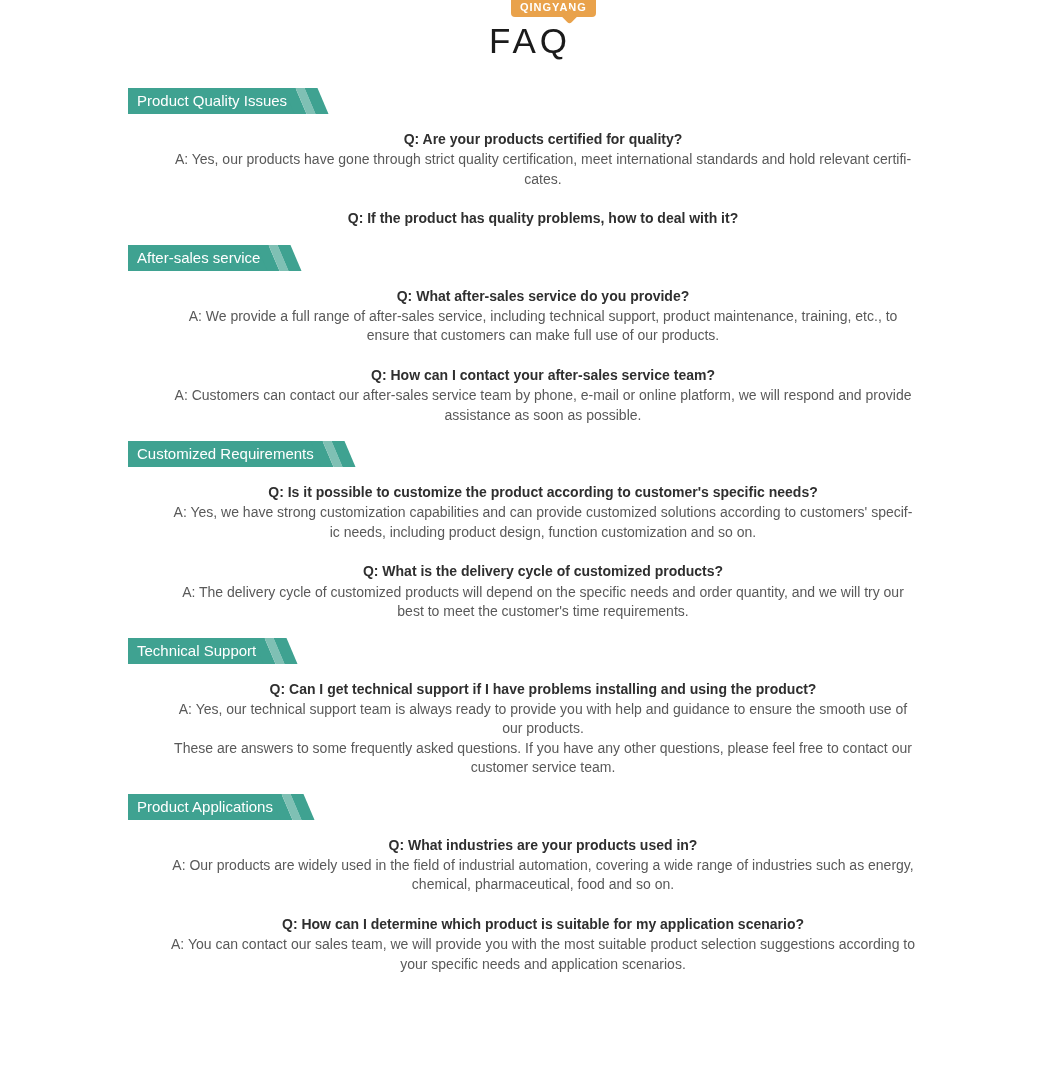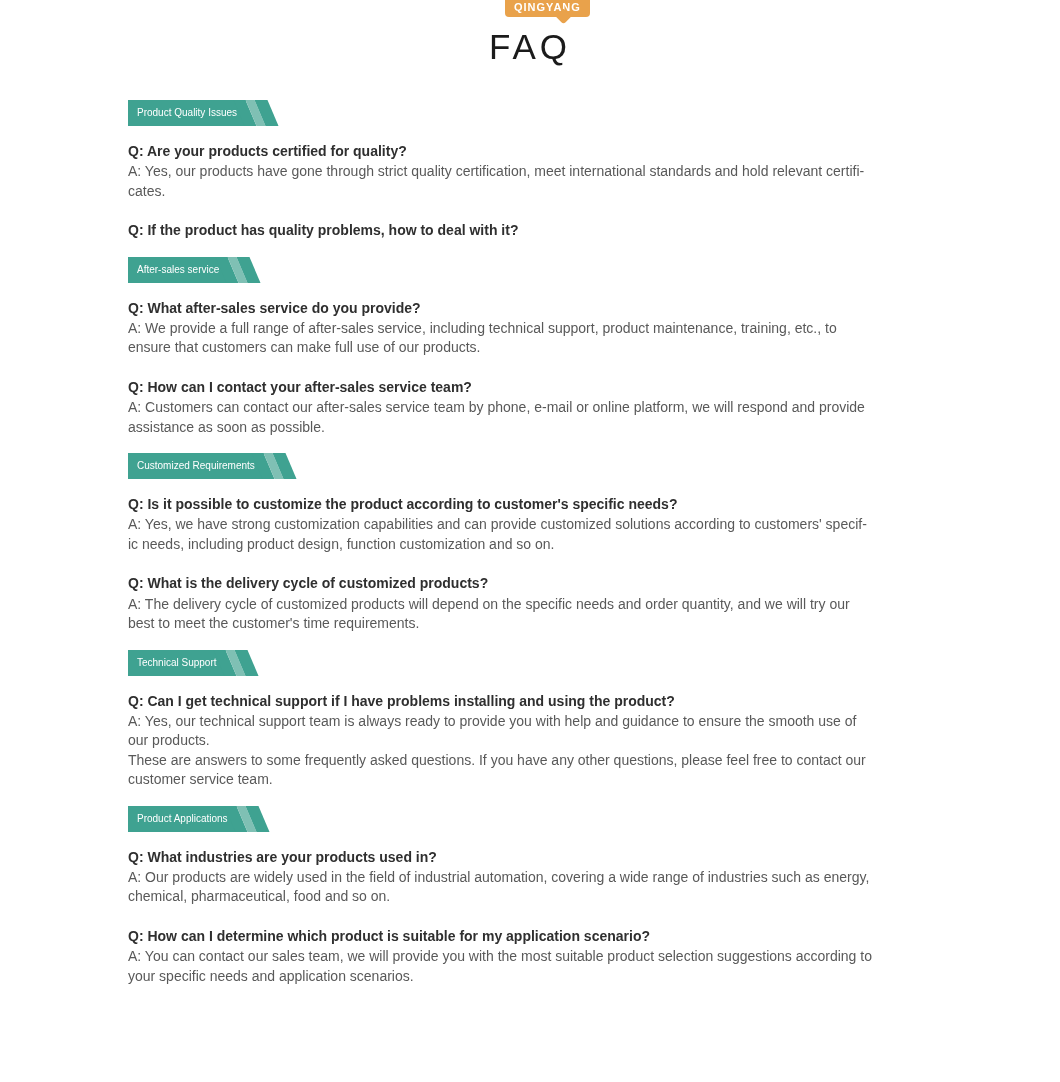--- a/index.html
+++ b/index.html
@@ -21,21 +21,21 @@
   .title-wrap {
     position: relative;
     display: inline-block;
   }
   .page-title {
     font-size: 35px;
     line-height: 36px;
     letter-spacing: 4px;
     color: var(--title, #1b1b1b);
     font-weight: normal;
-    margin: 8px;
+    margin: 2px;
   }
   .brand-badge {
     position: absolute;
     left: 24px;
     top: -25px;
     background: var(--orange, #E9A24B);
     color: #ffffff;
     font-size: 11px;
     font-weight: bold;
     letter-spacing: 1px;
@@ -63,21 +63,21 @@
   
   .ribbon {
     display: flex;
     align-items: stretch;
     height: 26px;
     margin-bottom: 16px;
   }
   .ribbon-body {
     background: var(--teal, #3FA291);
     color: #ffffff;
-    font-size: 10px;
+    font-size: 15px;
     line-height: 26px;
     padding: 0 9px 0 9px;
     white-space: nowrap;
   }
   .ribbon-seg {
     transform: skewX(23deg);
   }
   .ribbon-edge {
     width: 12px;
     margin-left: -7px;
@@ -85,21 +85,21 @@
   }
   .ribbon-fold {
     width: 9px;
     background: var(--teal-light, #7FC0B4);
   }
   .ribbon-tip {
     width: 13px;
     background: var(--teal, #3FA291);
   }
 
-  .qa { margin-bottom: 20px; }
+  .qa { margin-bottom: 20px; text-align: center; }
   .qa:last-child { margin-bottom: 16px; }
   .question {
     font-size: 14px;
     font-weight: bold;
     color: var(--question, #2f2f2f);
     line-height: 19.4px;
     margin: 0 0 1px 0;
   }
   .answer {
     font-size: 14px;

